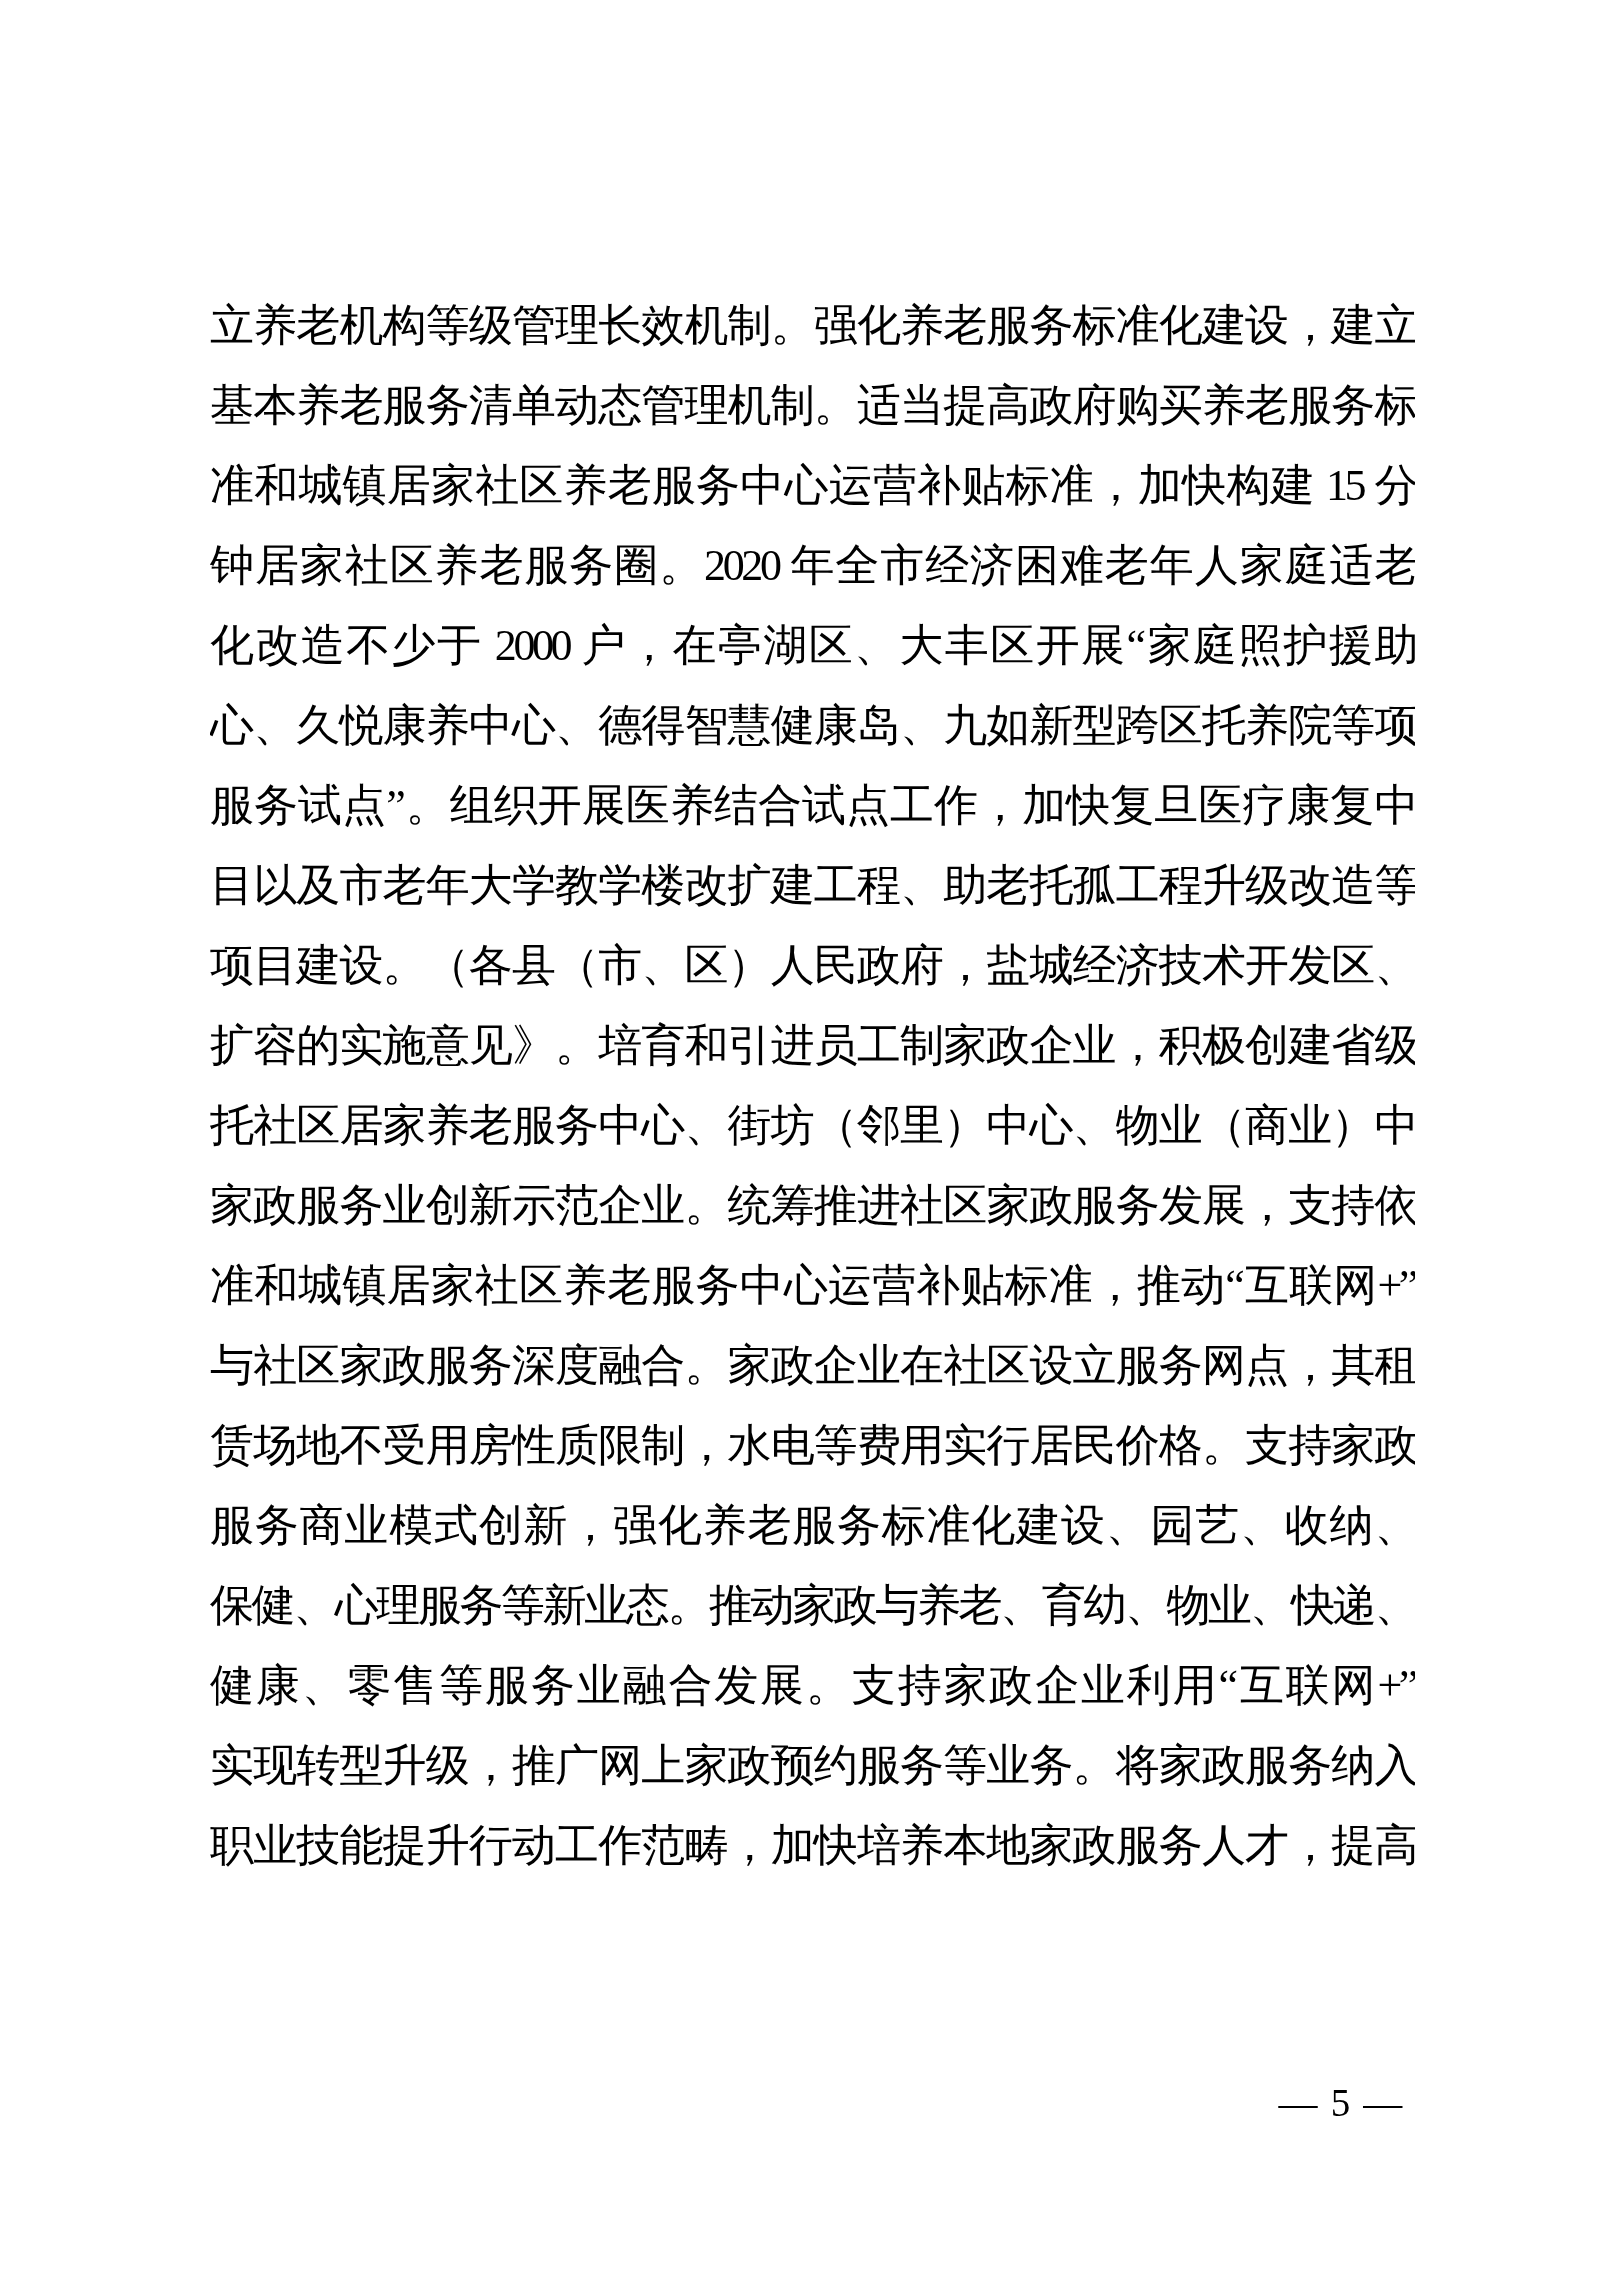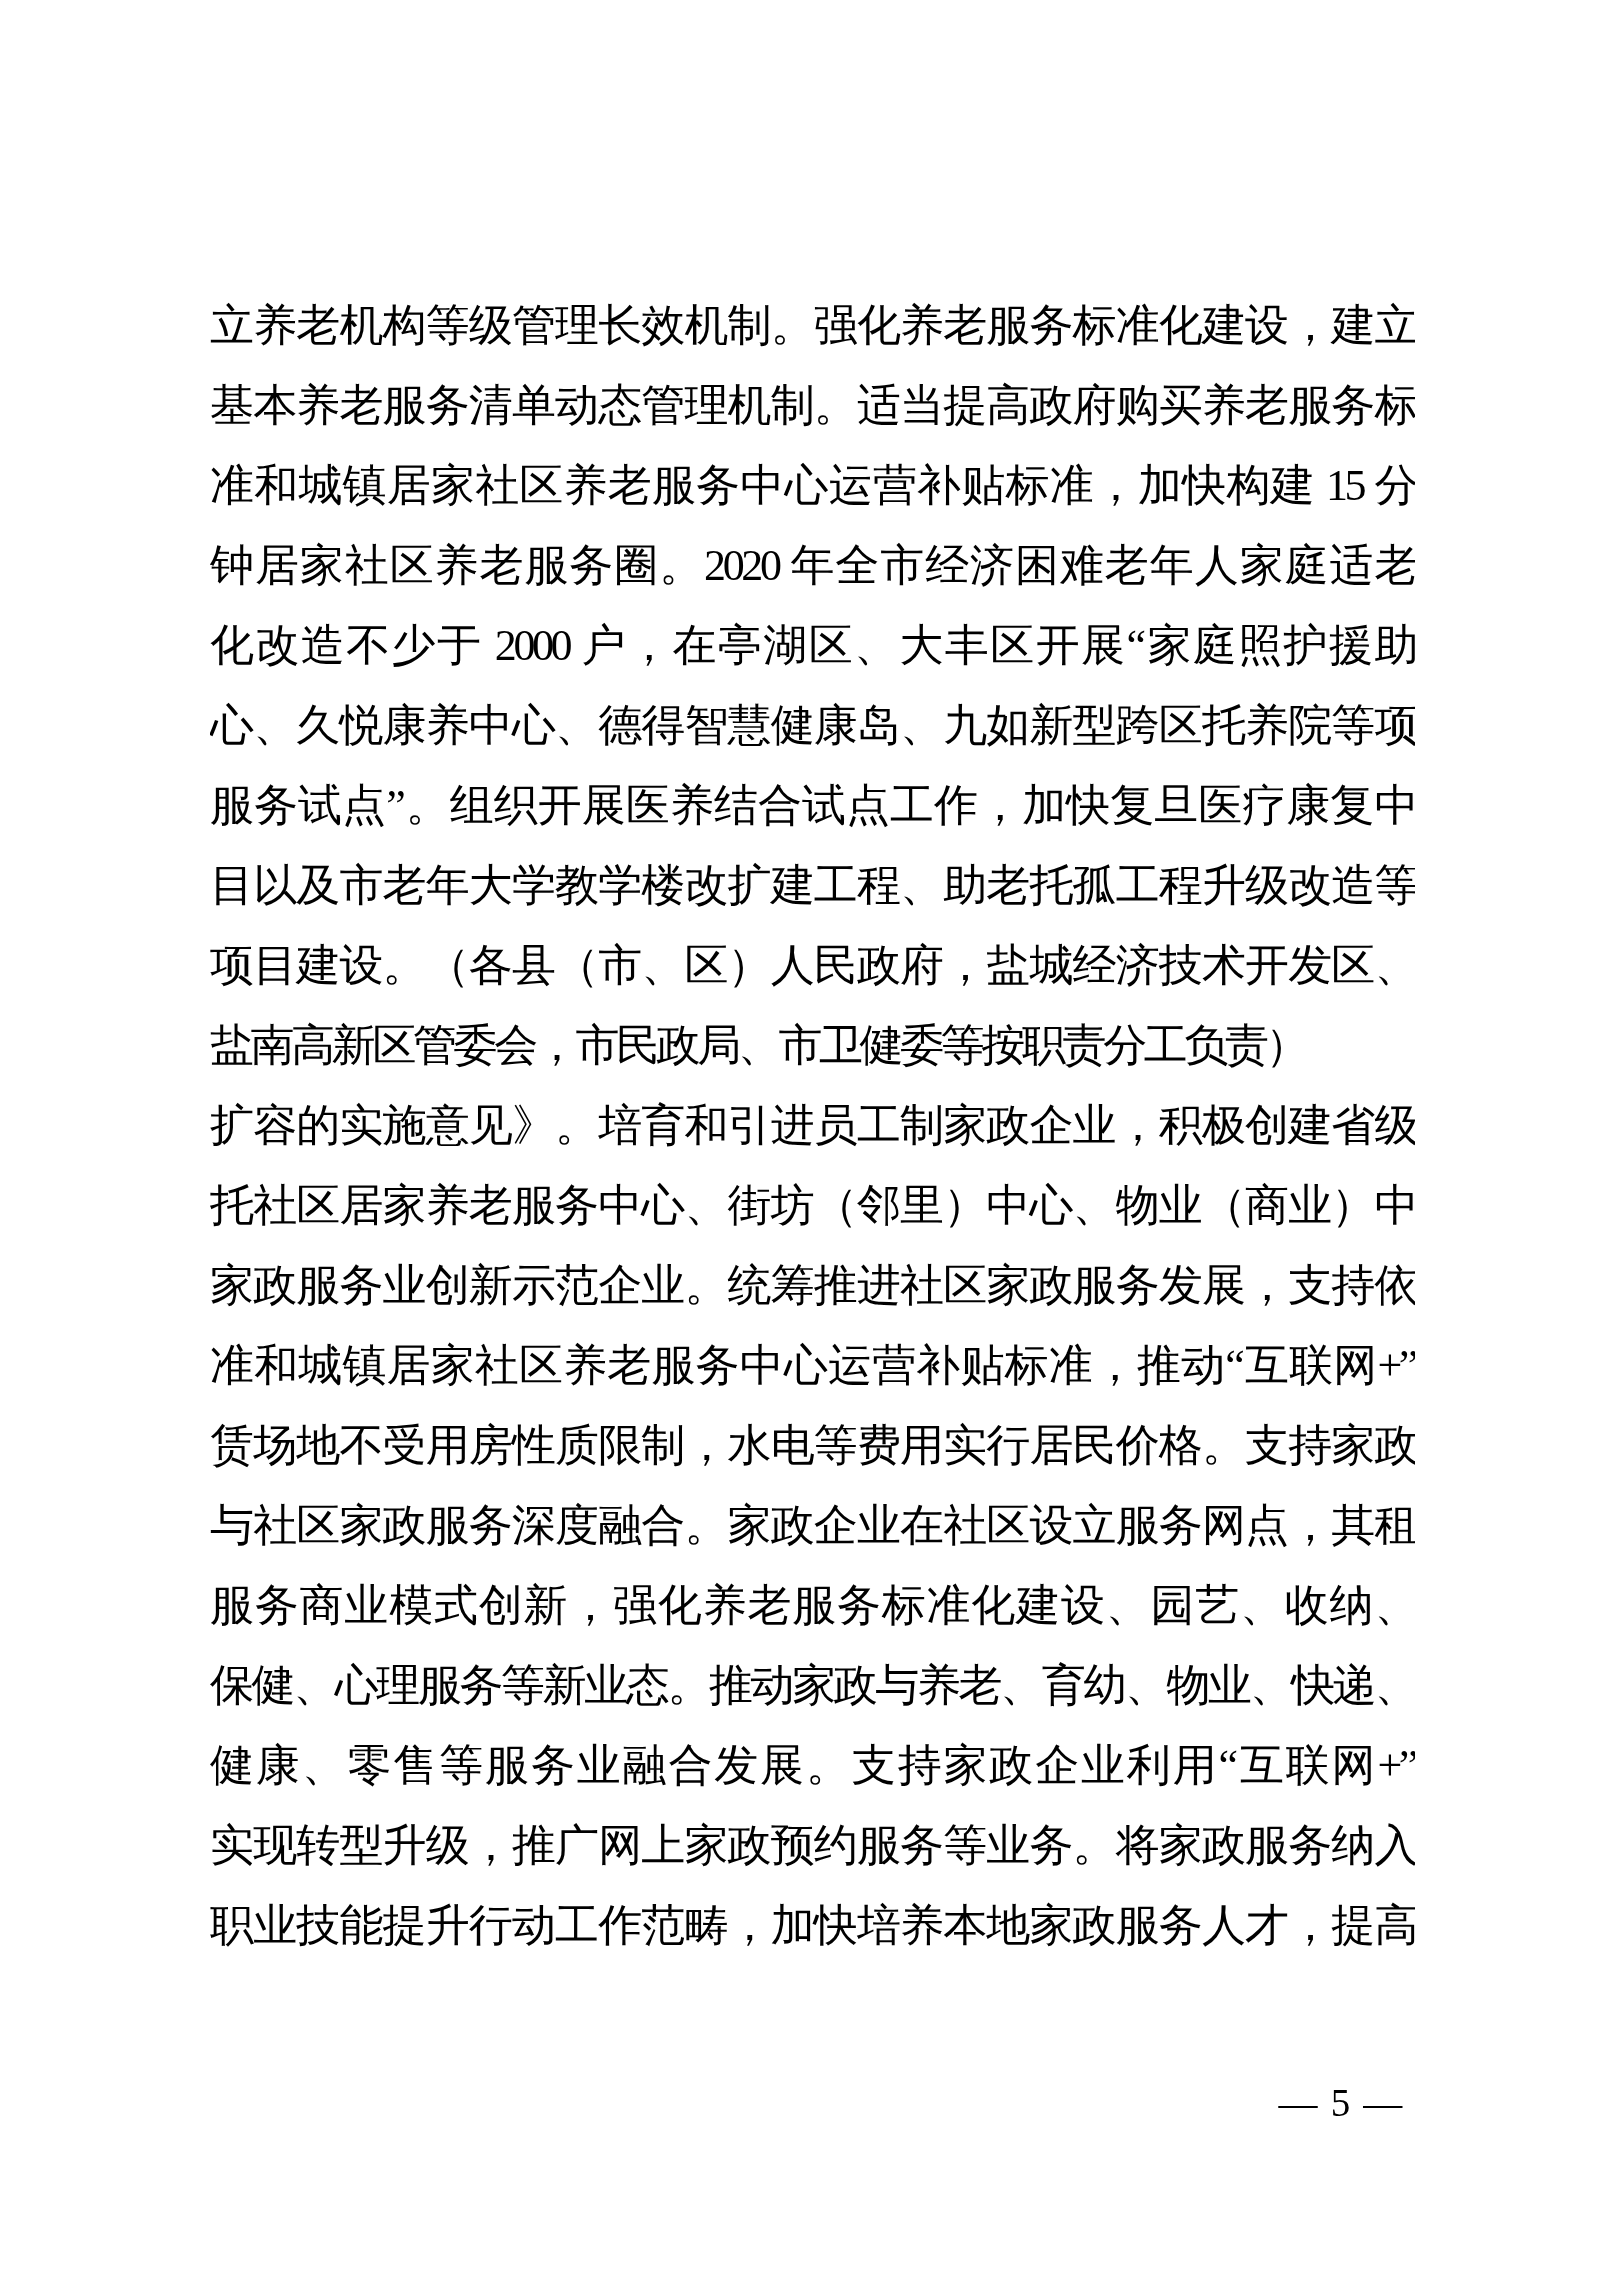--- a/index.html
+++ b/index.html
@@ -58,27 +58,26 @@
   <div class="doc-body">
     <div class="line">立养老机构等级管理长效机制。强化养老服务标准化建设，建立</div>
     <div class="line">基本养老服务清单动态管理机制。适当提高政府购买养老服务标</div>
     <div class="line">准和城镇居家社区养老服务中心运营补贴标准，加快构建 15 分</div>
     <div class="line">钟居家社区养老服务圈。2020 年全市经济困难老年人家庭适老</div>
     <div class="line">化改造不少于 2000 户，在亭湖区、大丰区开展“家庭照护援助</div>
     <div class="line">心、久悦康养中心、德得智慧健康岛、九如新型跨区托养院等项</div>
     <div class="line">服务试点”。组织开展医养结合试点工作，加快复旦医疗康复中</div>
     <div class="line">目以及市老年大学教学楼改扩建工程、助老托孤工程升级改造等</div>
     <div class="line">项目建设。（各县（市、区）人民政府，盐城经济技术开发区、</div>
-    <div class="line para-end">盐南高新区管委会，市民政局、市卫健委等按职责分工负责）</div>
     <div class="line">扩容的实施意见》。培育和引进员工制家政企业，积极创建省级</div>
     <div class="line">托社区居家养老服务中心、街坊（邻里）中心、物业（商业）中</div>
     <div class="line">家政服务业创新示范企业。统筹推进社区家政服务发展，支持依</div>
     <div class="line">准和城镇居家社区养老服务中心运营补贴标准，推动“互联网+”</div>
+    <div class="line">与社区家政服务深度融合。家政企业在社区设立服务网点，其租</div>
     <div class="line">赁场地不受用房性质限制，水电等费用实行居民价格。支持家政</div>
-    <div class="line">与社区家政服务深度融合。家政企业在社区设立服务网点，其租</div>
     <div class="line">服务商业模式创新，强化养老服务标准化建设、园艺、收纳、</div>
     <div class="line">保健、心理服务等新业态。推动家政与养老、育幼、物业、快递、</div>
     <div class="line">健康、零售等服务业融合发展。支持家政企业利用“互联网+”</div>
     <div class="line">实现转型升级，推广网上家政预约服务等业务。将家政服务纳入</div>
     <div class="line">职业技能提升行动工作范畴，加快培养本地家政服务人才，提高</div>
   </div>
   <div class="footer">— 5 —</div>
 </div>
 
 

